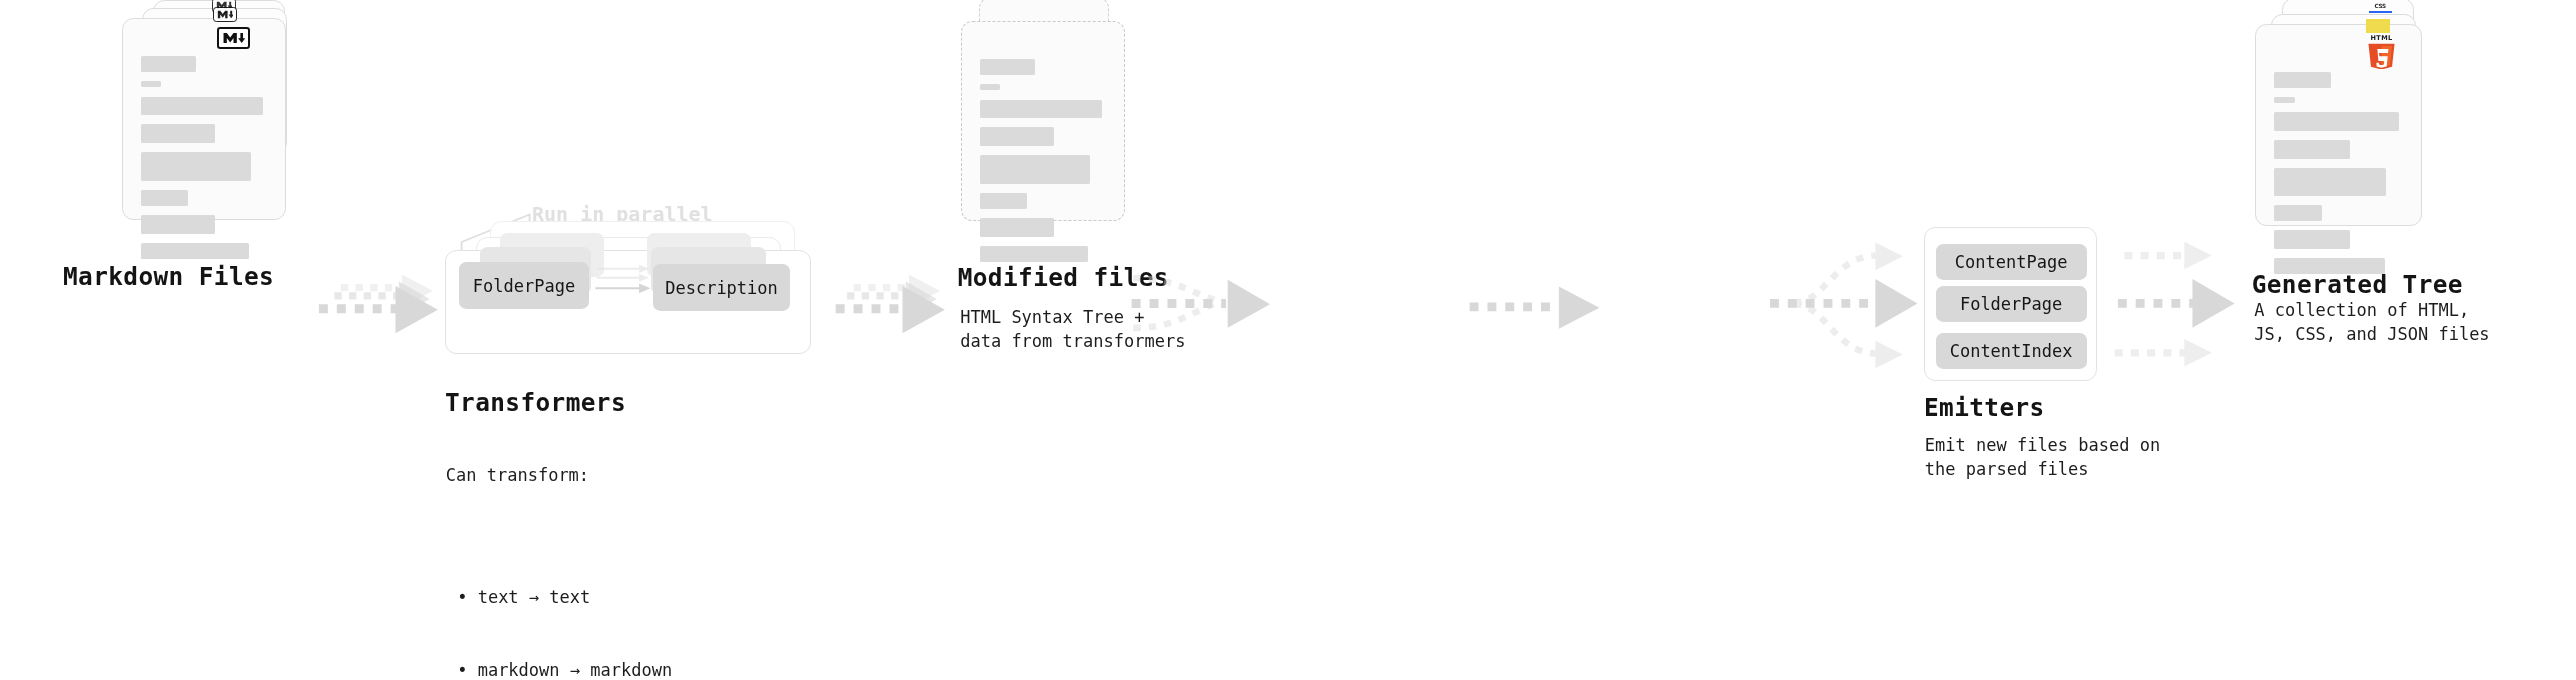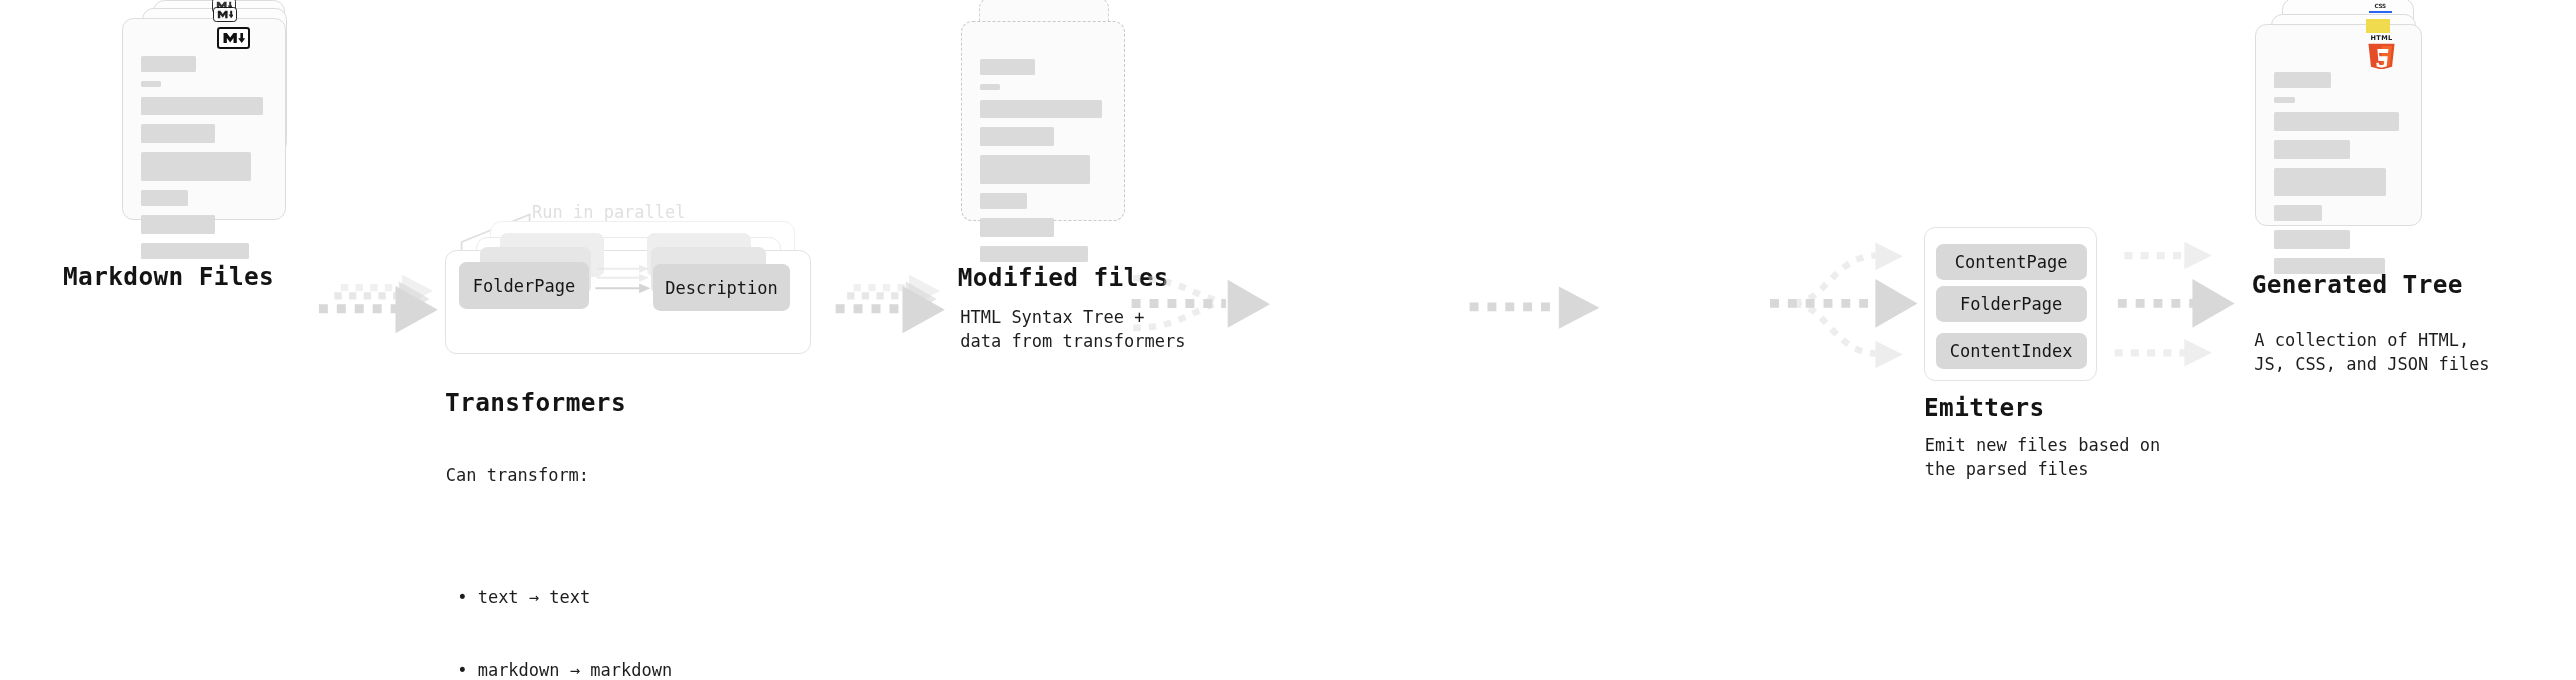--- a/index.html
+++ b/index.html
@@ -145,23 +145,24 @@
   }
   .chip.g2 { background: #eeeeee; color: transparent; }
   .chip.g1 { background: #e6e6e6; color: transparent; }
 
   
   .arrow-svg { position: absolute; overflow: visible; }
 
   
   .parallel-label {
     position: absolute;
-    font-size: 17px;
+    font-size: 20px;
     color: #e0e0e0;
     white-space: nowrap;
+    font-weight: bold;
   }
 
   .bullets { margin: 0; }
   .bullet-line { white-space: pre; }
 </style>
 </head>
 <body>
 
 <div id="canvas">
 
@@ -388,18 +389,18 @@
         <svg width="31" height="36" viewBox="0 0 38 44">
           <text x="19" y="9" text-anchor="middle" font-family="DejaVu Sans, sans-serif" font-size="8" font-weight="700" fill="#1a1a1a" letter-spacing="0.4">HTML</text>
           <path d="M3 13 L6.1 41.2 L19 44.8 L31.9 41.2 L35 13 Z" fill="#e44d26"></path>
           <path d="M19 16 L19 42 L29.3 39.1 L31.9 15.9 Z" fill="#f16529"></path>
           <path d="M10.5 19.5 h17 l-.5 5 h-11 l.35 4 h10.25 l-1.3 12.4 L19 42.5 l-5.9-1.6 l-.4-4.6 h3.1 l.2 2.3 l3 .8 l3-.8 l.4-4.4 h-7.2 l-1.3-14.7 z" fill="#fff"></path>
         </svg>
       </div>
     </div>
 
     <div class="stage-title" style="left:-3.3px;top:270px">Generated Tree</div>
-    <div class="stage-desc" style="left:-0.8px;top:328px">A collection of HTML,
+    <div class="stage-desc" style="left:-0.8px;top:298px">A collection of HTML,
 JS, CSS, and JSON files</div>
   </div>
 
 </div>
 
 
 </body></html>

